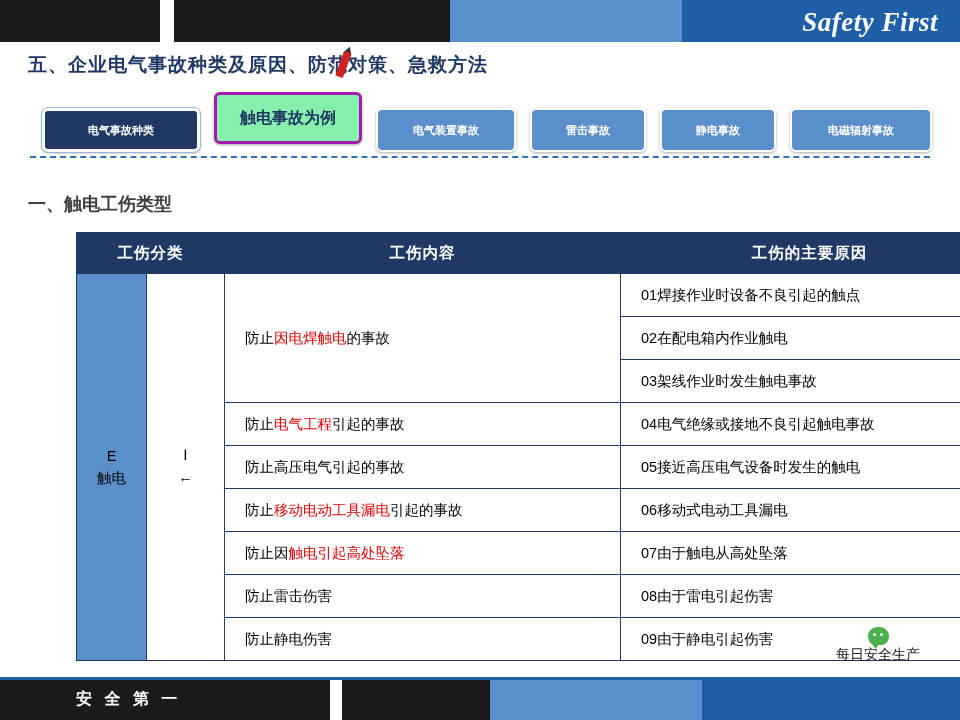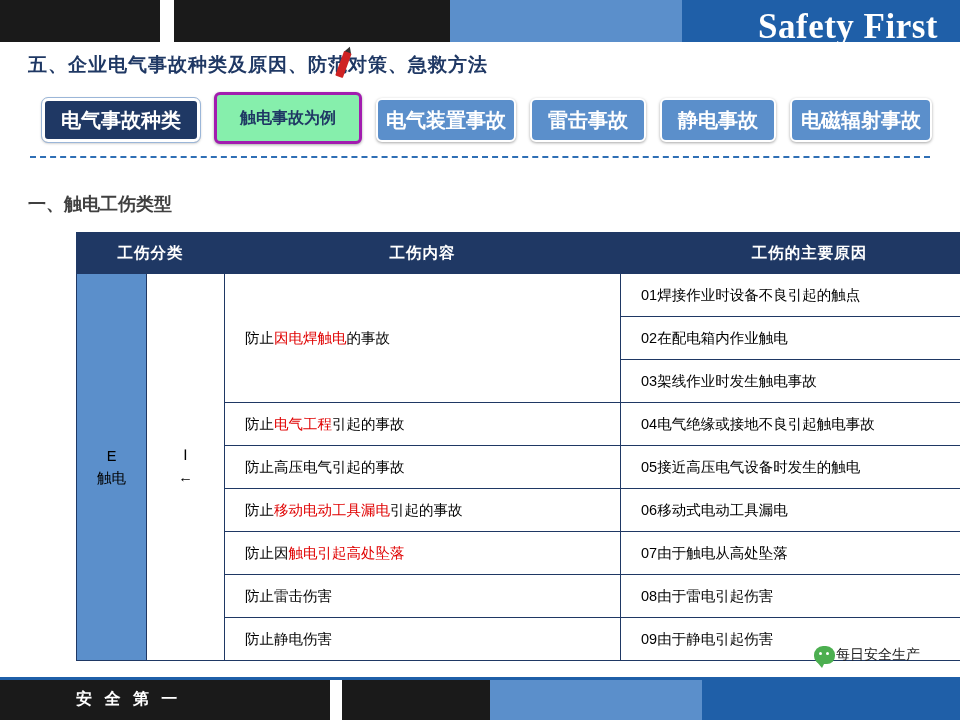--- a/index.html
+++ b/index.html
@@ -31,22 +31,23 @@
   .seg-black1 { left: 0;    width: 160px; background: #1a1a1a; }
   .seg-white1 { left: 160px; width: 14px;  background: #ffffff; }
   .seg-black2 { left: 174px; width: 276px; background: #1a1a1a; }
   .seg-blue1  { left: 450px; width: 232px; background: #5b8fcb; }
   .seg-blue2  { left: 682px; width: 278px; background: #1f5fa8; }
   .safety-first {
     position: absolute;
     top: 7px;
     right: 22px;
     color: #ffffff;
-    font-size: 35px;
-    font-weight: bold;
+    font-size: 27px;
+    font-weight: bold;
+    font-style: italic;
     font-family: "Liberation Serif", serif;
     letter-spacing: 0.5px;
     white-space: nowrap;
   }
 
   
   .section-title {
     position: absolute;
     top: 52px;
     left: 28px;
@@ -83,28 +84,28 @@
   
   .navrow {
     position: absolute;
     top: 92px;
     left: 28px;
     width: 904px;
     height: 62px;
   }
   .pill {
     position: absolute;
-    top: 6px;
+    top: 16px;
     height: 44px;
     background: #5b8fcb;
     border: 2px solid #ffffff;
     border-radius: 6px;
     box-shadow: 0 1px 3px rgba(0,0,0,0.35);
     color: #ffffff;
-    font-size: 20px;
+    font-size: 11px;
     font-weight: bold;
     display: flex;
     align-items: center;
     justify-content: center;
     box-sizing: border-box;
     white-space: nowrap;
   }
   .pill.dark {
     background: #1f3864;
     border: 3px solid #ffffff;
@@ -226,20 +227,21 @@
   }
 
   
   .wechat {
     position: absolute;
     right: 40px;
     bottom: 56px;
     display: flex;
     align-items: center;
     gap: 1px;
+    flex-direction: column;
   }
   .wechat .wicon {
     width: 21px;
     height: 18px;
     background: #4caf50;
     border-radius: 9px 9px 8px 8px;
     position: relative;
   }
   .wechat .wicon:after {
     content: "";

